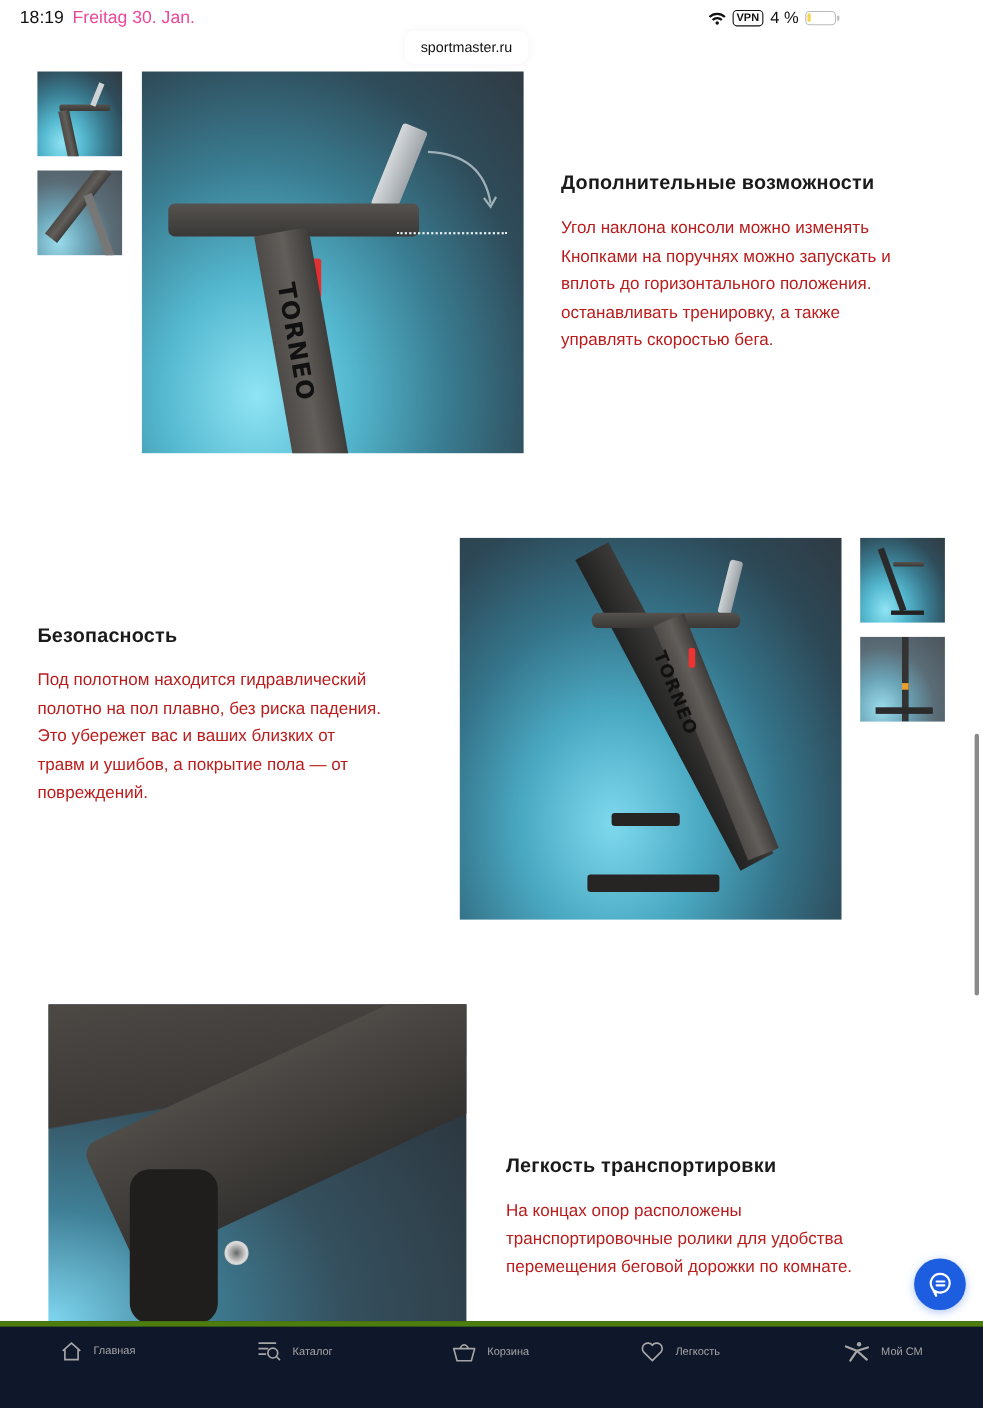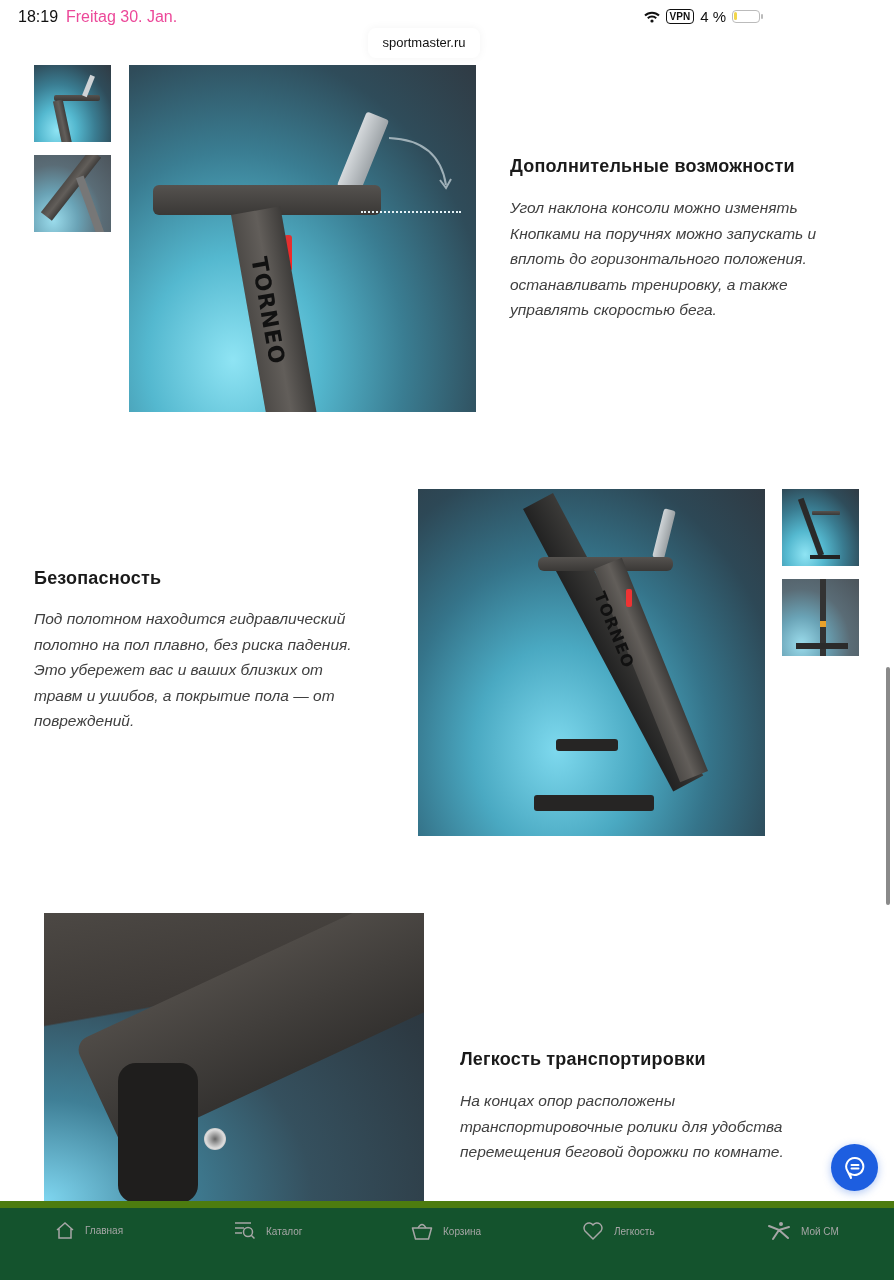--- a/index.html
+++ b/index.html
@@ -23,30 +23,30 @@
   .bg-studio { background: radial-gradient(ellipse at 30% 85%, #8fe4f4 0%, #54b8cf 25%, #3a7d92 50%, #2f4c5a 75%, #303b44 100%); }
   .bg-studio-r { background: radial-gradient(ellipse at 40% 75%, #7ed9ee 0%, #4aa9c2 28%, #35748a 52%, #2d4856 78%, #2f3a43 100%); }
   .bg-grey { background: radial-gradient(ellipse at 25% 85%, #9bdcec 0%, #6aa3b6 30%, #5a6c76 60%, #4c545b 100%); }
 
   .pillar { position: absolute; background: linear-gradient(90deg, #4d4a47, #625e5a 50%, #3e3c3a); }
   .bar { position: absolute; background: linear-gradient(180deg, #55524f, #3a3836); border-radius: 6px; }
   .brand-vert { position: absolute; color: #111; font-weight: bold; font-family: "DejaVu Sans", sans-serif; letter-spacing: 1px; transform-origin: left top; white-space: nowrap; }
 
   
   .section-title { position: absolute; font-size: 18px; font-weight: bold; color: #1a1a1a; letter-spacing: 0.2px; }
-  .section-body { position: absolute; font-size: 15.5px; line-height: 25.5px; color: #404040; font-style: italic; }
+  .section-body { position: absolute; font-size: 15.5px; line-height: 25.5px; color: #b91c1c; }
 
   
   .scrollbar { position: absolute; left: 886px; top: 667px; width: 4px; height: 238px; background: #8a8a8a; border-radius: 2px; }
 
   
   .chat-fab { position: absolute; left: 831px; top: 1144px; width: 47px; height: 47px; border-radius: 50%; background: #1d5ee0; display: flex; align-items: center; justify-content: center; box-shadow: 0 2px 8px rgba(29,94,224,0.35); z-index: 4; }
 
   
-  .bottom-nav { position: absolute; left: 0; top: 1201px; width: 894px; height: 79px; background: #14532d; border-top: 7px solid #4d7c0f; z-index: 3; }
+  .bottom-nav { position: absolute; left: 0; top: 1201px; width: 894px; height: 79px; background: #0f172a; border-top: 5px solid #4d7c0f; z-index: 3; }
   .nav-item { position: absolute; top: 13px; display: flex; align-items: center; gap: 10px; font-size: 10px; color: #a6a6a6; }
   .nav-item svg { display: block; }
 </style>
 </head>
 <body>
 
 <div class="status-bar">
   <span class="status-time">18:19</span>
   <span class="status-date">Freitag 30. Jan.</span>
   <div class="status-right">

